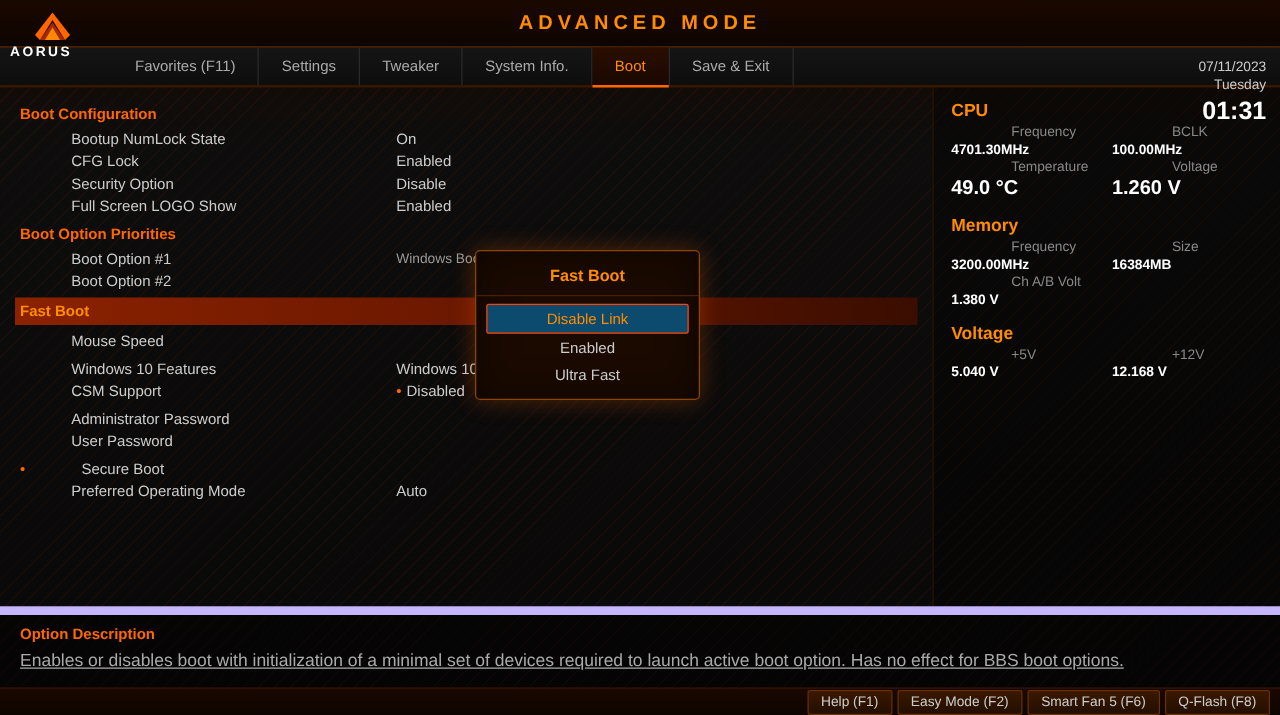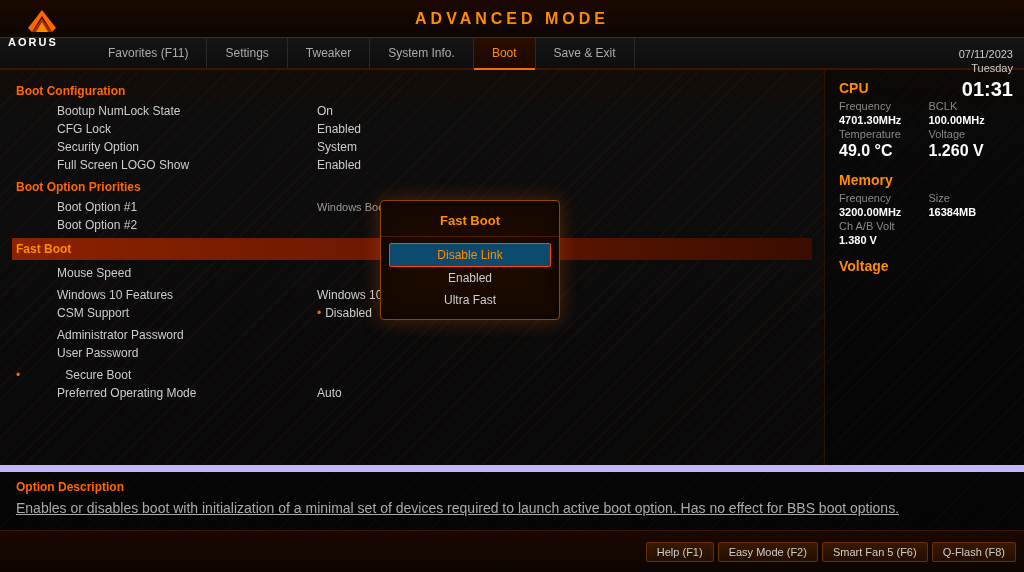--- a/index.html
+++ b/index.html
@@ -149,21 +149,21 @@
 
     
     .settings-panel {
       flex: 1;
       padding: 10px 16px;
       overflow: hidden;
     }
 
     
     .info-panel {
-      width: 200px;
+      width: 278px;
       padding: 10px 14px;
       border-left: 1px solid #2a1500;
       background: rgba(0,0,0,0.3);
     }
 
     
     .section-header {
       color: #ff6600;
       font-size: 12px;
       font-weight: bold;
@@ -266,20 +266,21 @@
 
     .info-grid {
       display: grid;
       grid-template-columns: 1fr 1fr;
       gap: 2px 8px;
     }
 
     .info-label {
       color: #888888;
       font-size: 11px;
+      margin-left: 48px;
     }
 
     .info-value {
       color: #ffffff;
       font-size: 11px;
       font-weight: bold;
     }
 
     .info-value.large {
       font-size: 16px;
@@ -305,21 +306,21 @@
       font-size: 14px;
       line-height: 1.5;
       text-decoration: underline;
     }
 
     
     .bottom-toolbar {
       display: flex;
       justify-content: flex-end;
       align-items: center;
-      height: 42px;
+      height: 22px;
       background: linear-gradient(180deg, #1a0800 0%, #0d0500 100%);
       border-top: 1px solid #3a1500;
       padding-right: 8px;
       gap: 4px;
     }
 
     .toolbar-btn {
       background: linear-gradient(180deg, #3a1800 0%, #220e00 100%);
       border: 1px solid #6a3000;
       color: #cccccc;
@@ -393,21 +394,21 @@
       <div class="setting-row">
         <span class="setting-label">Bootup NumLock State</span>
         <span class="setting-value">On</span>
       </div>
       <div class="setting-row">
         <span class="setting-label">CFG Lock</span>
         <span class="setting-value">Enabled</span>
       </div>
       <div class="setting-row">
         <span class="setting-label">Security Option</span>
-        <span class="setting-value">System</span>
+        <span class="setting-value">Disable</span>
       </div>
       <div class="setting-row">
         <span class="setting-label">Full Screen LOGO Show</span>
         <span class="setting-value">Enabled</span>
       </div>
 
       <div class="section-header" style="margin-top:6px;">Boot Option Priorities</div>
 
       <div class="setting-row">
         <span class="setting-label">Boot Option #1</span>
@@ -503,20 +504,26 @@
           <span class="info-value">3200.00MHz</span>
           <span class="info-value">16384MB</span>
           <span class="info-label">Ch A/B Volt</span>
           <span class="info-label"></span>
           <span class="info-value">1.380 V</span>
         </div>
       </div>
 
       <div class="info-section">
         <div class="info-section-title">Voltage</div>
+        <div class="info-grid">
+          <span class="info-label">+5V</span>
+          <span class="info-label">+12V</span>
+          <span class="info-value">5.040 V</span>
+          <span class="info-value">12.168 V</span>
+        </div>
       </div>
     </div>
   </div>
 
   <div class="description-panel">
     <div class="description-header">Option Description</div>
     <div class="description-text">Enables or disables boot with initialization of a minimal set of devices required to launch active boot option. Has no effect for BBS boot options.</div>
   </div>
 
   <div class="bottom-toolbar">

